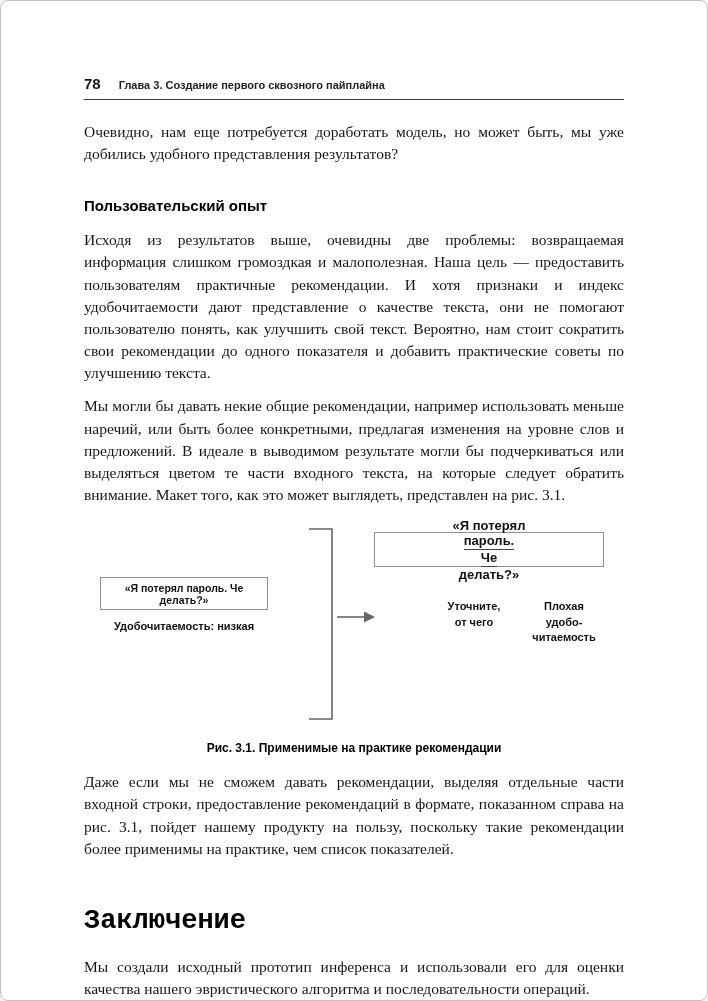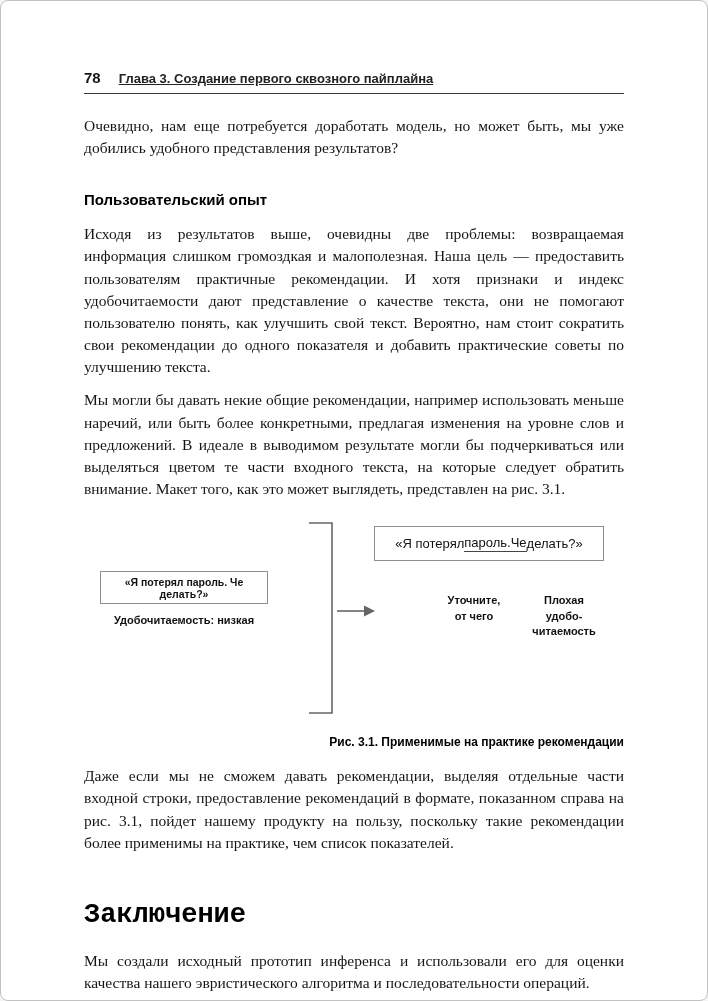--- a/index.html
+++ b/index.html
@@ -5,42 +5,41 @@
   html, body { margin:0; padding:0; background:#f4f4f4; }
   .page {
     position: relative;
     width: 708px;
     height: 1001px;
     box-sizing: border-box;
     margin: 0 auto;
     background: #ffffff;
     border: 1px solid #c2c2c2;
     border-radius: 8px;
-    padding: 10px 83px;
+    padding: 16px 83px;
     font-family: "Liberation Serif", serif;
     color: #161616;
     overflow: hidden;
   }
   .running-head {
     display: flex;
     align-items: baseline;
     gap: 18px;
     margin-top: 58px;
   }
   .pagenum {
     font-family: "Liberation Sans", sans-serif;
     font-weight: 700;
     font-size: 15px;
   }
   .running-title {
     font-family: "Liberation Sans", sans-serif;
     font-weight: 700;
-    font-size: 13px;
+    font-size: 11px;
     color: #222;
-    text-decoration: underline;
   }
   .head-rule {
     border: none;
     border-top: 1.2px solid #3a3a3a;
     margin: 7px 0 0 0;
   }
   p.body {
     font-size: 15.5px;
     line-height: 1.43;
     text-align: justify;
@@ -75,41 +74,41 @@
     border: 1px solid #8f8f8f;
     background: #fff;
     display: flex;
     align-items: center;
     justify-content: center;
     text-align: center;
     font-family: "Liberation Sans", sans-serif;
   }
   .rbox {
     left: 290px; top: 10px; width: 230px; height: 35px;
-    font-size: 13px; font-weight: 400; color:#111;
+    font-size: 13px; font-weight: 700; color:#111;flex-direction:column;
   }
   .lbox {
     left: 16px; top: 55px; width: 168px; height: 33px;
     font-size: 10.5px; font-weight: 700; color:#111;
   }
   .ul { border-bottom: 1.2px solid #444; padding-bottom: 1px; }
   .fig-label {
     position: absolute;
     text-align: center;
     font-family: "Liberation Sans", sans-serif;
     font-size: 11px;
     font-weight: 700;
     line-height: 15.5px;
     color: #111;
   }
   .lmetrics { left: 6px; top: 96px; width: 188px; line-height: 17px; }
   .ann1 { left: 352px; top: 77px; width: 76px; }
   .ann2 { left: 438px; top: 77px; width: 84px; }
   figcaption.cap {
-    text-align: right;
+    text-align: center;
     font-family: "Liberation Sans", sans-serif;
     font-size: 12px;
     margin-top: 14px;
     color: #000;
   }
   .cap-label { font-weight: 700; }
   .cap-text  { font-weight: 700; }
 </style>
 </head>
 <body>

